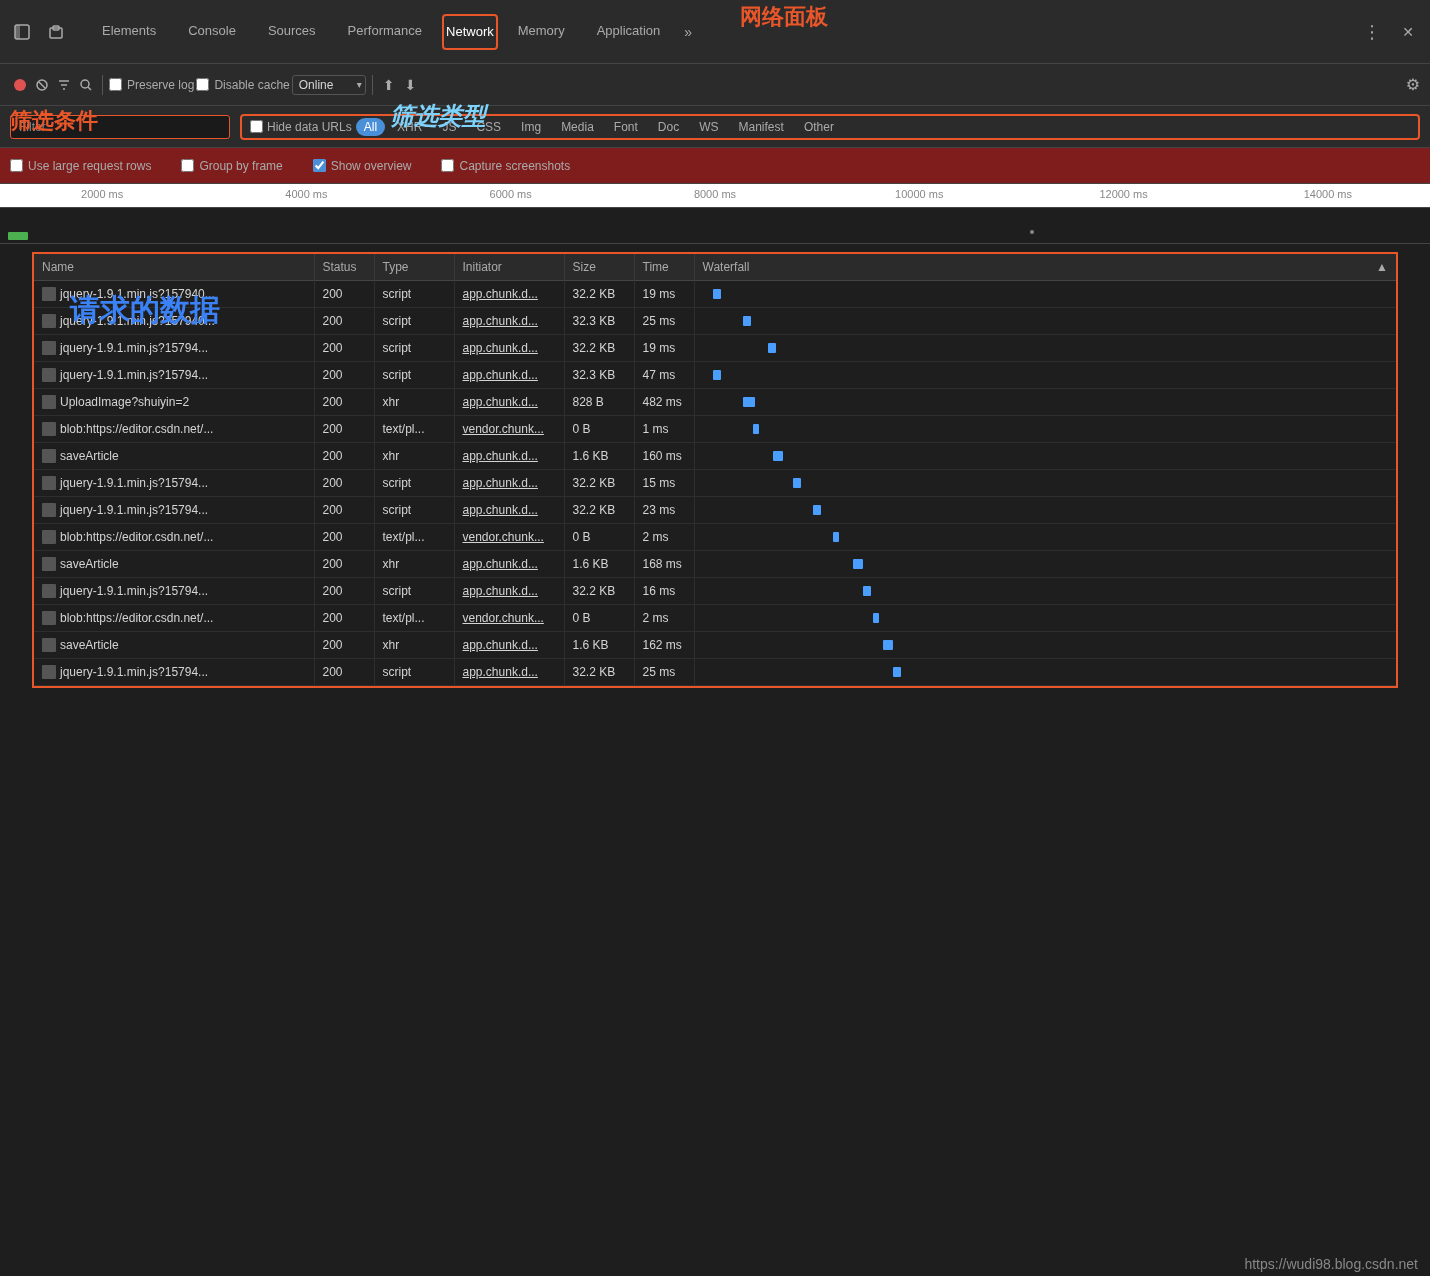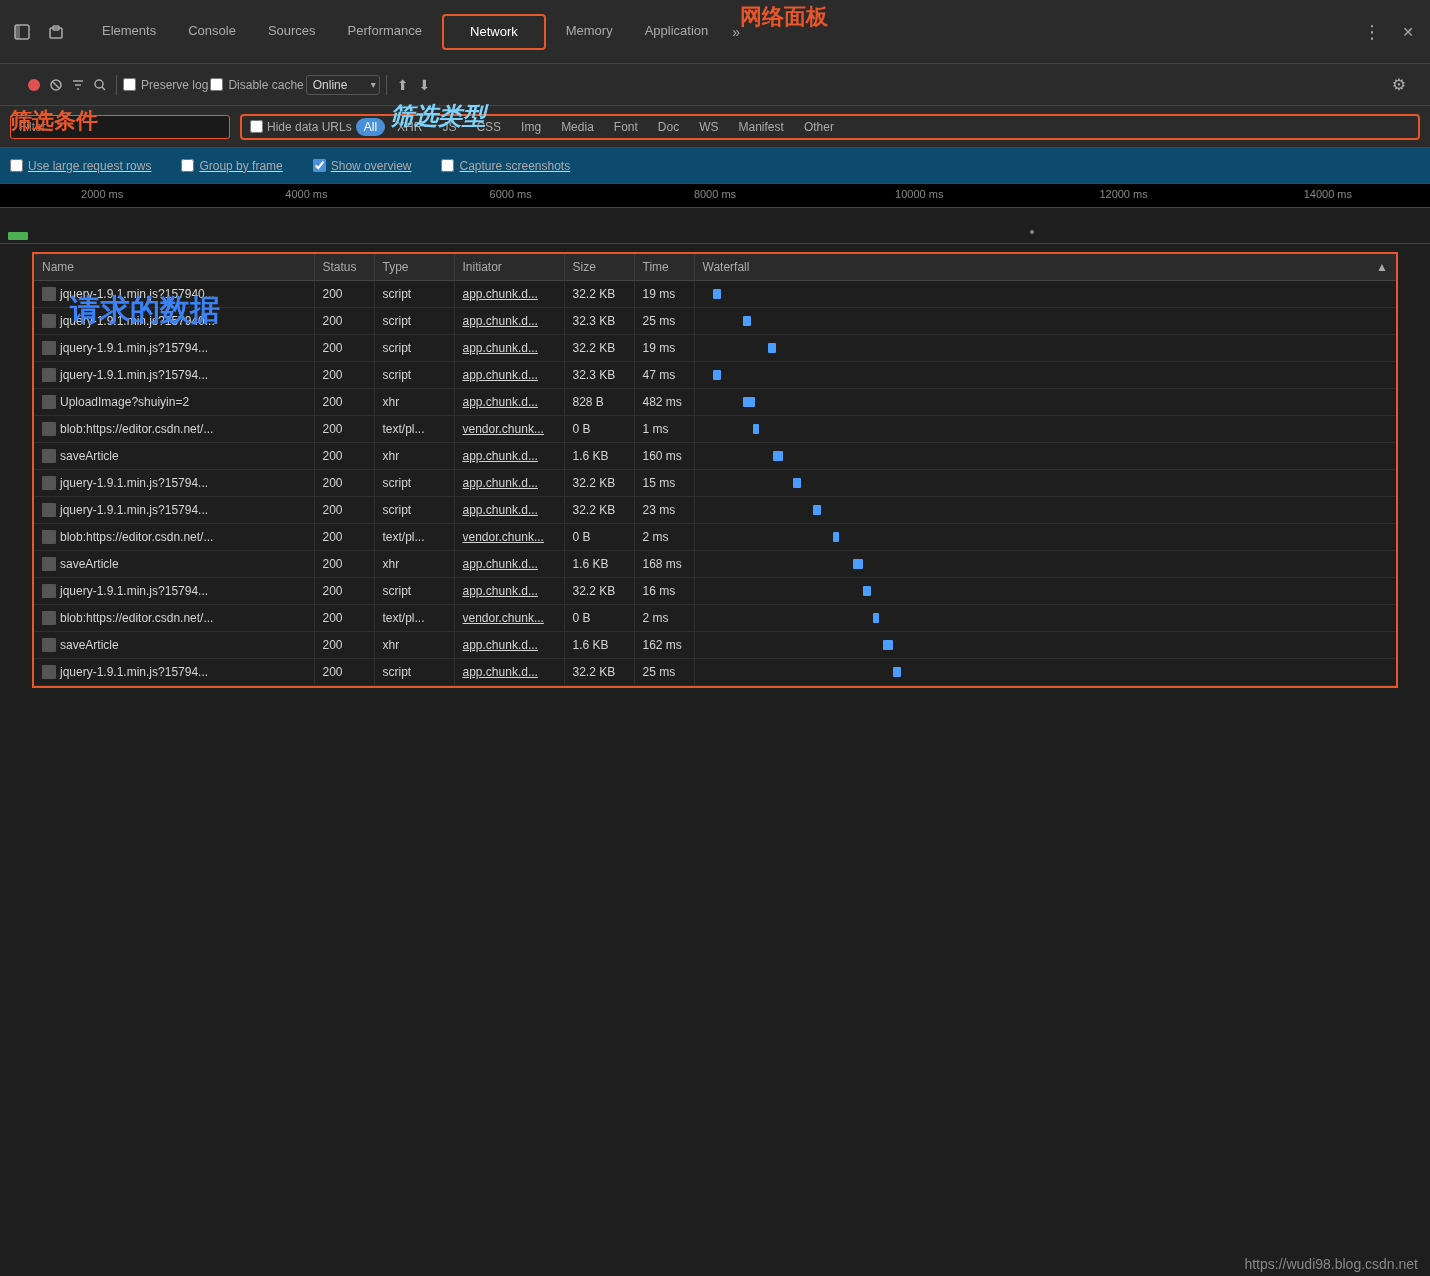--- a/index.html
+++ b/index.html
@@ -51,21 +51,21 @@
       color: #fff;
       border-bottom: 2px solid #fff;
     }
     .tab-item.network-tab {
       border: 2px solid #e8562a;
       border-radius: 4px;
       color: #fff;
       background: transparent;
       margin: 0 4px;
       height: 36px;
-      padding: 0 26px;
+      padding: 0 2px;
     }
     .tab-more {
       color: #aaa;
       padding: 0 8px;
       cursor: pointer;
       font-size: 14px;
     }
     .tab-spacer { flex: 1; }
     .tab-right-icons {
       display: flex;
@@ -73,21 +73,21 @@
       gap: 8px;
     }
 
     
     .toolbar {
       display: flex;
       align-items: center;
       background: #2b2b2b;
       height: 42px;
       border-bottom: 1px solid #444;
-      padding: 0 24px;
+      padding: 0 10px;
       gap: 2px;
     }
     .toolbar-btn {
       width: 20px; height: 20px;
       display: flex; align-items: center; justify-content: center;
       cursor: pointer;
       border-radius: 3px;
       color: #aaa;
     }
     .toolbar-btn.record { color: #e05252; }
@@ -191,43 +191,42 @@
       background: #4a90d9;
       color: #fff;
       border-radius: 10px;
       padding: 2px 8px;
     }
 
     
     .options-row {
       display: flex;
       align-items: center;
-      background: #0c4a6e;
+      background: #7f1d1d;
       height: 36px;
       border-bottom: 1px solid #444;
       padding: 0 10px;
       gap: 30px;
-      text-decoration: underline;
     }
 
     
     .overview-section {
       background: #1e1e1e;
       height: 60px;
       border-bottom: 1px solid #444;
       position: relative;
       overflow: hidden;
     }
     .timeline-ruler {
       display: flex;
       align-items: flex-start;
       padding-top: 4px;
       height: 24px;
       border-bottom: 1px solid #444;
-      background: #000000;
+      background: #ffffff;
     }
     .timeline-label {
       color: #888;
       font-size: 11px;
       flex: 1;
       text-align: center;
     }
     .timeline-chart {
       height: 36px;
       position: relative;

